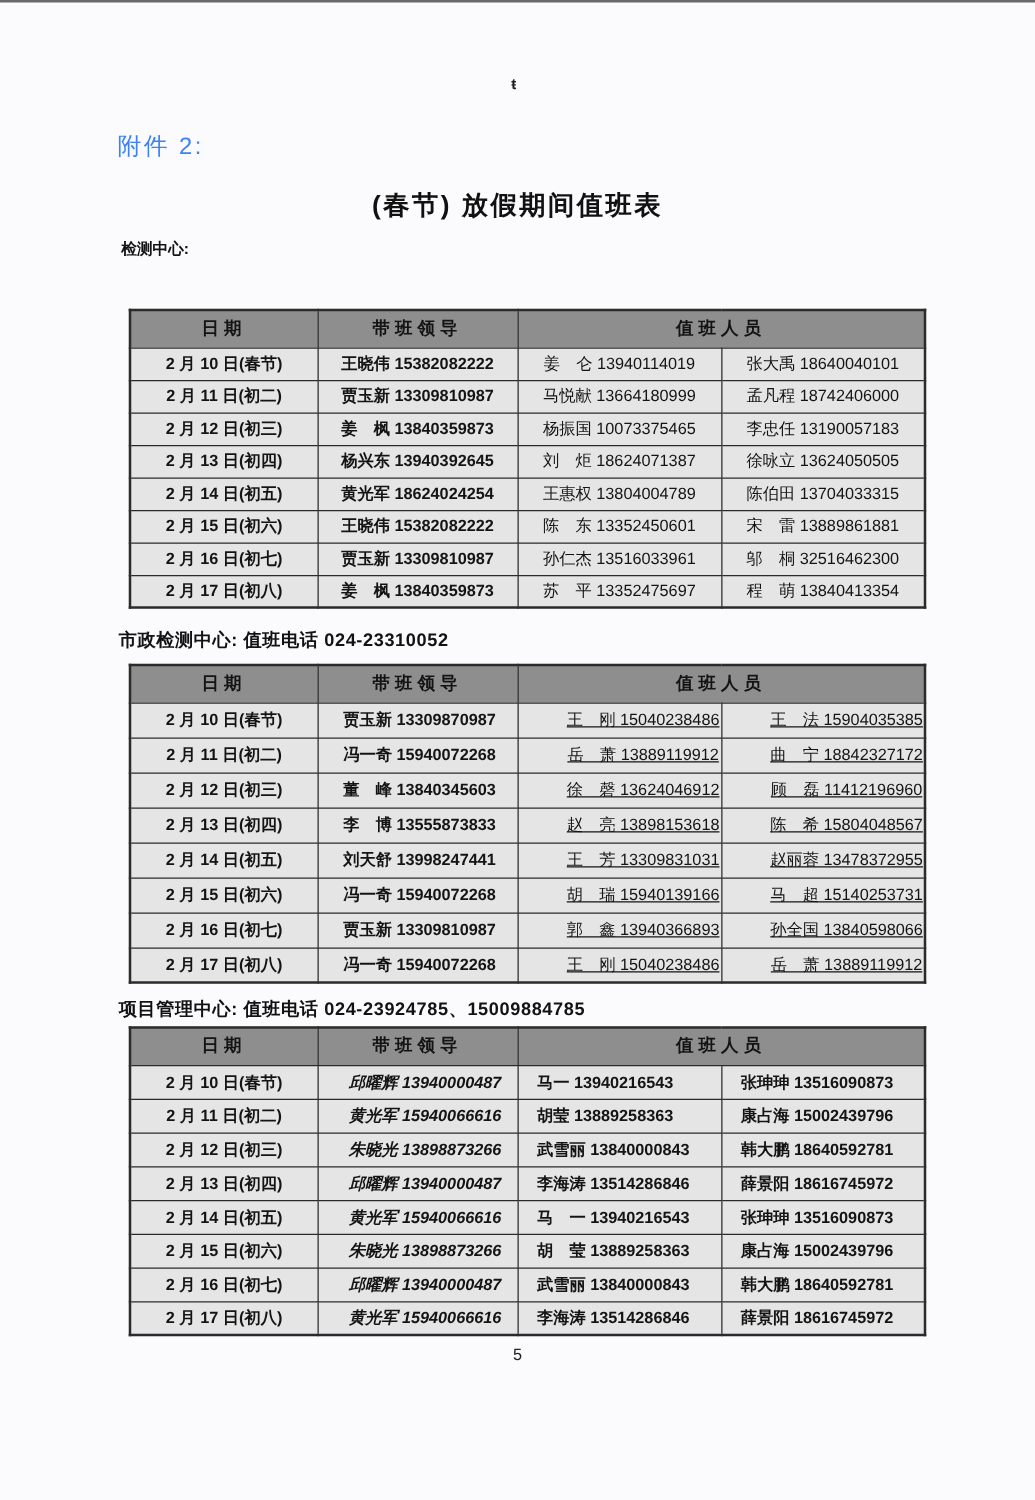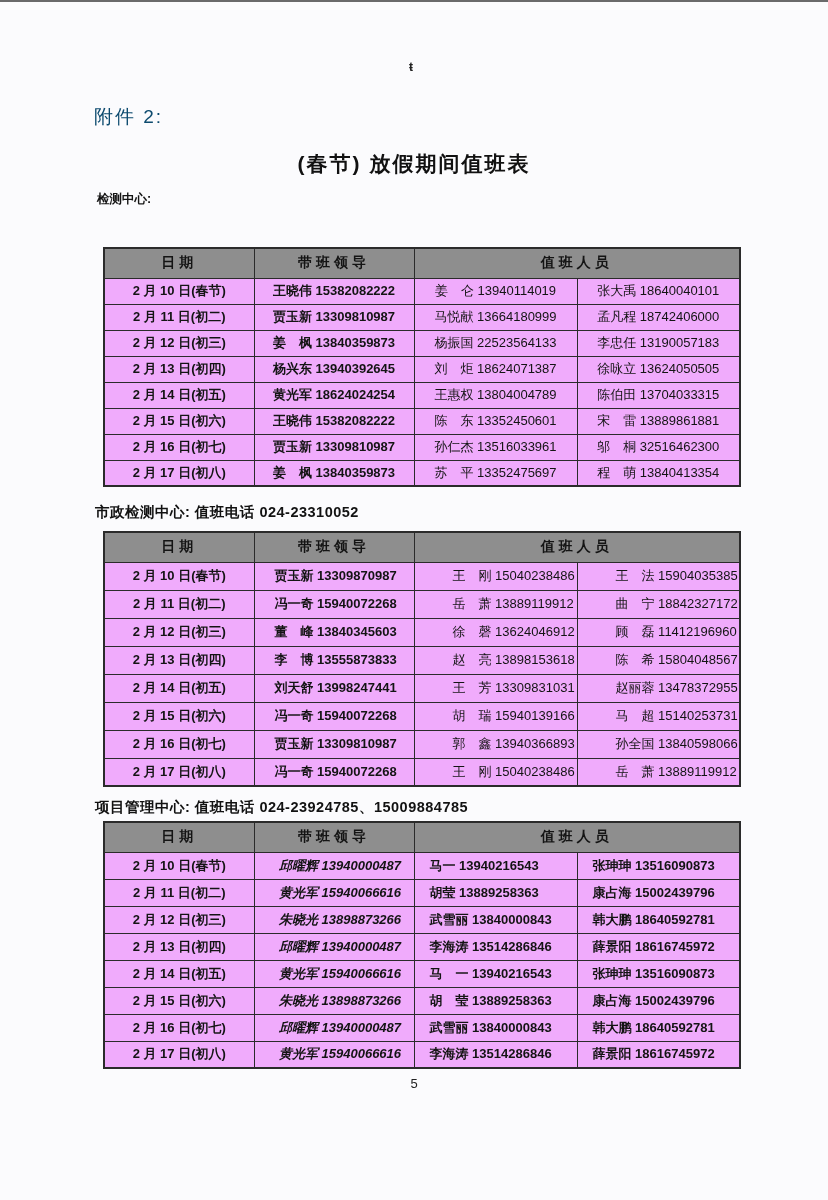--- a/index.html
+++ b/index.html
@@ -14,60 +14,60 @@
   .scan-top-edge {
     position: absolute; top: 0; left: 0; width: 100%; height: 2px;
     background: #3a3a3a; opacity: .75;
   }
   .top-mark {
     position: absolute; top: 60px; left: 409px;
     font-size: 12px; color: #222; font-weight: bold;
   }
   .attachment-label {
     position: absolute; top: 104px; left: 94px;
-    font-size: 19px; letter-spacing: 2px; color: #0c4a6e;
+    font-size: 19px; letter-spacing: 2px; color: #3b82f6;
   }
   .doc-title {
     position: absolute; top: 150px; left: 0; width: 100%;
     text-align: center; font-size: 21px; font-weight: bold;
     letter-spacing: 2px; color: #111;
   }
   .contact-block {
     position: absolute; top: 191px; left: 97px;
     display: flex; font-size: 12.5px; font-weight: bold;
     line-height: 17.5px; color: #141414;
   }
   .contact-prefix { white-space: nowrap; margin-right: 0; }
   .contact-lines div { white-space: nowrap; }
 
   .duty-table {
     position: absolute; left: 103px; width: 636px;
     border-collapse: collapse; table-layout: fixed;
-    background: #f0abfc;
+    background: #e5e5e5;
   }
   .duty-table, .duty-table th, .duty-table td { border: 1.5px solid #2b2b2b; }
   .duty-table { border-width: 2px; }
   .duty-table th {
     background: var(--header-bg, #8e8e8e);
     font-size: 14px; font-weight: bold; letter-spacing: 4px;
     color: #141414; height: 30px;
   }
   .duty-table td { font-size: 13px; color: #141414; white-space: nowrap; overflow: hidden; }
   .duty-table .c0 { text-align: center; font-weight: bold; }
   .duty-table .c1 { font-weight: bold; }
   #table-0 { top: 247px; }
   #table-1 { top: 531px; }
   #table-2 { top: 821px; }
   #table-0 td { height: 26px; }
   #table-1 td { height: 28px; }
   #table-2 td { height: 27px; }
   
   #table-0 .c1, #table-0 .c2, #table-0 .c3 { text-align: center; }
   #table-1 .c1 { text-align: left; padding-left: 20px; }
-  #table-1 .c2, #table-1 .c3 { text-align: left; padding-left: 38px; }
+  #table-1 .c2, #table-1 .c3 { text-align: center; padding-left: 38px; text-decoration: underline; }
   #table-2 .c1 { text-align: center; padding-left: 12px; font-style: italic; }
   #table-2 .c2, #table-2 .c3 { text-align: left; padding-left: 15px; }
   #table-2 .c2, #table-2 .c3 { font-weight: bold; }
 
   .col-date { width: 150px; }
   .col-leader { width: 160px; }
   .col-duty { width: 163px; }
 
   .section-heading {
     position: absolute; left: 95px;
@@ -118,21 +118,21 @@
       </tr>
       <tr>
         <td class="c0">2 月 11 日(初二)</td>
         <td class="c1">贾玉新 13309810987</td>
         <td class="c2">马悦献 13664180999</td>
         <td class="c3">孟凡程 18742406000</td>
       </tr>
       <tr>
         <td class="c0">2 月 12 日(初三)</td>
         <td class="c1">姜　枫 13840359873</td>
-        <td class="c2">杨振国 22523564133</td>
+        <td class="c2">杨振国 10073375465</td>
         <td class="c3">李忠任 13190057183</td>
       </tr>
       <tr>
         <td class="c0">2 月 13 日(初四)</td>
         <td class="c1">杨兴东 13940392645</td>
         <td class="c2">刘　炬 18624071387</td>
         <td class="c3">徐咏立 13624050505</td>
       </tr>
       <tr>
         <td class="c0">2 月 14 日(初五)</td>

